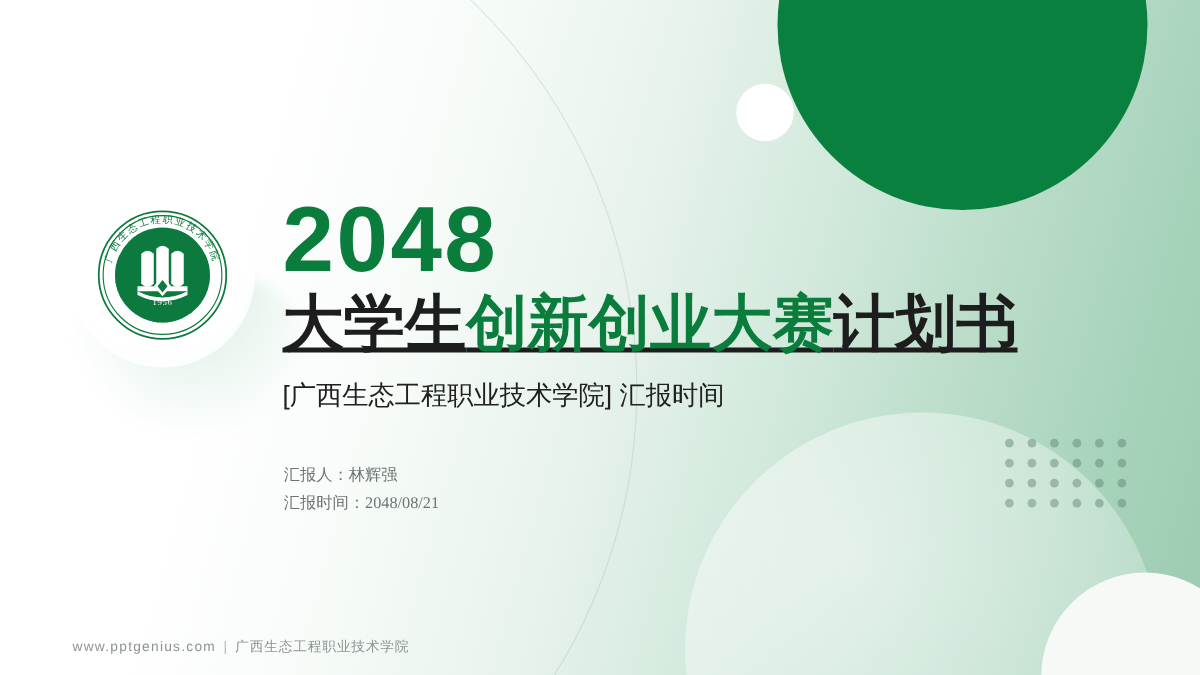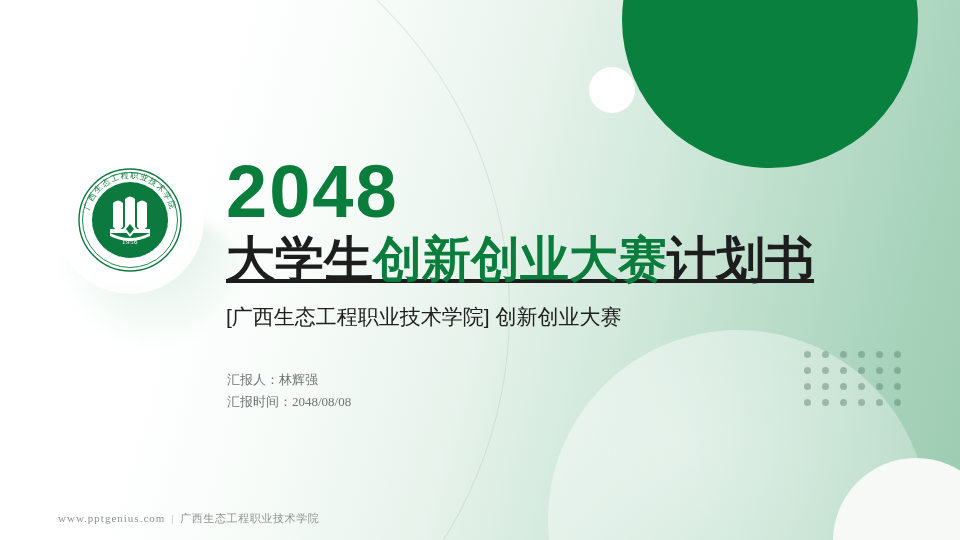--- a/index.html
+++ b/index.html
@@ -164,21 +164,20 @@
 
   
   .footer {
     position: absolute;
     left: 58px; top: 511px;
     font-size: 11px;
     line-height: 14px;
     color: #8d9390;
     letter-spacing: 0.6px;
     white-space: nowrap;
-    font-family: Liberation Serif, serif;
   }
   .footer .sep { margin: 0 6px; color: #b3b8b5; }
   .footer .site { letter-spacing: 1px; }
 </style>
 </head>
 <body>
 
 <div id="slide">
 
   <div class="deco ring-left"></div>
@@ -248,24 +247,24 @@
       </text>
     </svg>
   </div>
 
   <div class="content">
 
     <div class="year">2048</div>
 
     <div class="headline"><span>大学生</span><span class="hl-green">创新创业大赛</span><span>计划书</span></div>
 
-    <div class="subtitle">[广西生态工程职业技术学院] 创新创业大赛</div>
+    <div class="subtitle">[广西生态工程职业技术学院] 汇报时间</div>
 
     <div class="meta">
       <div>汇报人：林辉强</div>
-      <div>汇报时间：2048/08/08</div>
+      <div>汇报时间：2048/08/21</div>
     </div>
 
   </div>
 
   <div class="footer"><span class="site">www.pptgenius.com</span><span class="sep">|</span><span>广西生态工程职业技术学院</span></div>
 
 </div>
 
 </body></html>

